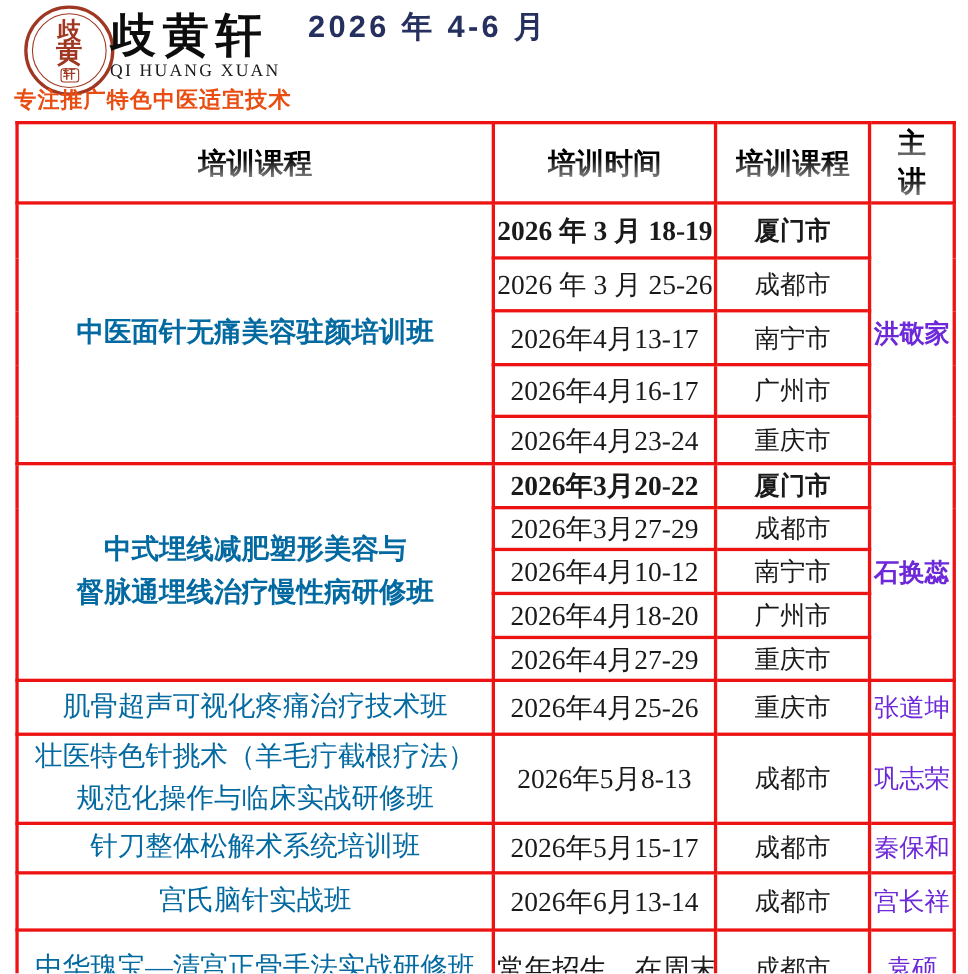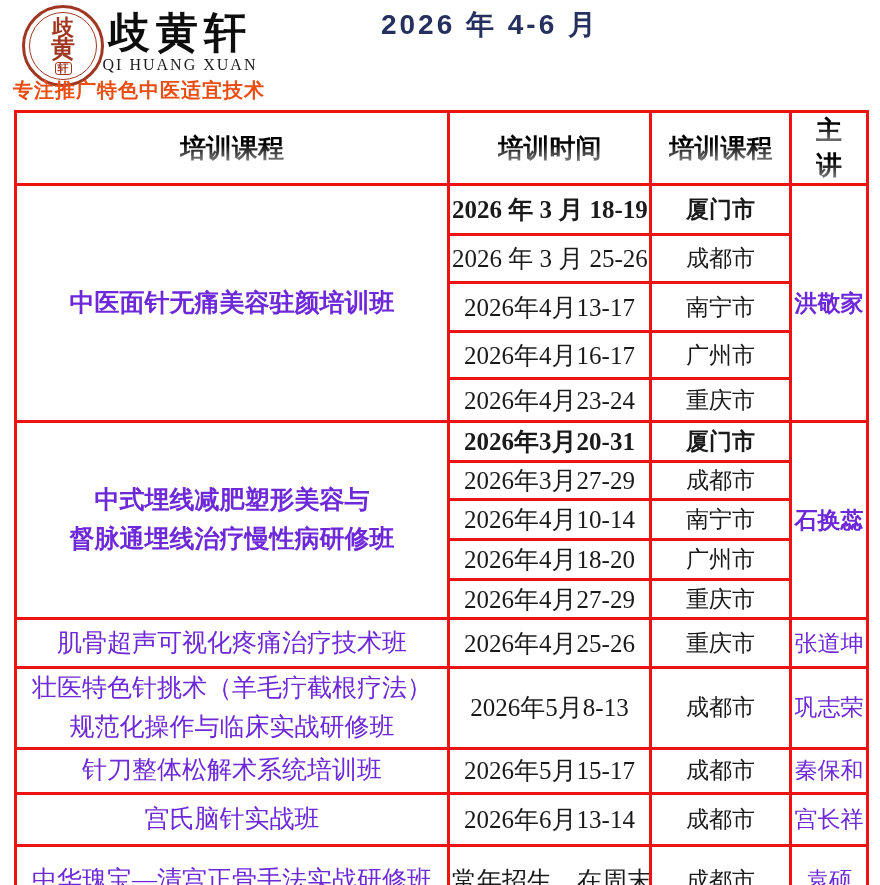--- a/index.html
+++ b/index.html
@@ -39,40 +39,39 @@
   .seal-char-top { font-size: 22px; font-weight: bold; }
   .seal-char-mid { font-size: 24px; font-weight: bold; margin-top: -2px; }
   .seal-char-bottom {
     font-size: 11px; font-weight: bold;
     border: 1px solid #a03723;
     border-radius: 3px;
     padding: 0 2px;
     margin-top: 1px;
   }
 
-  .brand { position: absolute; left: 100px; top: 10px; width: 160px; text-align: center; }
+  .brand { position: absolute; left: 100px; top: 10px; width: 160px; text-align: left; }
   .brand-name {
     font-family: "Liberation Serif", "DejaVu Serif", serif;
     font-size: 42px; font-weight: bold; color: #0d0d0d;
     letter-spacing: 6px; line-height: 1.1; white-space: nowrap;
   }
   .brand-en {
     font-family: "Liberation Serif", "DejaVu Serif", serif;
     font-size: 16px; color: #1a1a1a; letter-spacing: 2px; white-space: nowrap;
   }
   .tagline {
     position: absolute; left: 13px; top: 77px; width: 250px;
     font-family: "Liberation Sans", "DejaVu Sans", sans-serif;
     font-size: 20px; font-weight: bold; color: #ea4d12;
     letter-spacing: 1px; white-space: nowrap;
   }
 
   .period {
     position: absolute; left: 280px; top: 6px; width: 420px;
-    text-align: center;
     font-family: "Liberation Sans", "DejaVu Sans", sans-serif;
     font-size: 28px; font-weight: 900; color: #25305f;
     letter-spacing: 3px; white-space: nowrap;
   }
   .main-title {
     position: absolute; left: 230px; top: 40px; width: 520px;
     text-align: center;
     font-family: "Liberation Sans", "DejaVu Sans", sans-serif;
     font-size: 52px; font-weight: 900;
     letter-spacing: 12px; white-space: nowrap;
@@ -100,21 +99,21 @@
     font-family: "Liberation Sans", "DejaVu Sans", sans-serif;
     font-size: 26px; font-weight: 900;
     background: #ffffff;
   }
   th.col-head span {
     background: linear-gradient(180deg, #000000 35%, #8a8a8a 100%);
     -webkit-background-clip: text;
     background-clip: text;
     color: transparent;
   }
-  td.course   { font-size: 25px; color: #6d28d9; line-height: 1.55; white-space: pre-line; }
+  td.course   { font-size: 25px; color: #0369a1; line-height: 1.55; white-space: pre-line; }
   td.time     { font-size: 25px; color: #1a1a1a; white-space: nowrap; font-family: Liberation Serif, serif; }
   td.city     { font-size: 23px; color: #1a1a1a; white-space: nowrap; }
   td.lecturer { font-size: 23px; color: #6d28d9; padding: 0; white-space: nowrap; }
   tr.bold-row td { font-weight: bold; }
 </style>
 </head>
 <body>
 
 <div class="page">
 
@@ -171,30 +170,30 @@
         <td class="city">广州市</td>
       </tr>
       <tr style="height:43px">
         <td class="time">2026年4月23-24</td>
         <td class="city">重庆市</td>
       </tr>
 
       <tr style="height:40px" class="bold-row">
         <td class="course" rowspan="5">中式埋线减肥塑形美容与
 督脉通埋线治疗慢性病研修班</td>
-        <td class="time">2026年3月20-31</td>
+        <td class="time">2026年3月20-22</td>
         <td class="city">厦门市</td>
         <td class="lecturer" rowspan="5">石换蕊</td>
       </tr>
       <tr style="height:38px">
         <td class="time">2026年3月27-29</td>
         <td class="city">成都市</td>
       </tr>
       <tr style="height:40px">
-        <td class="time">2026年4月10-14</td>
+        <td class="time">2026年4月10-12</td>
         <td class="city">南宁市</td>
       </tr>
       <tr style="height:40px">
         <td class="time">2026年4月18-20</td>
         <td class="city">广州市</td>
       </tr>
       <tr style="height:39px">
         <td class="time">2026年4月27-29</td>
         <td class="city">重庆市</td>
       </tr>

